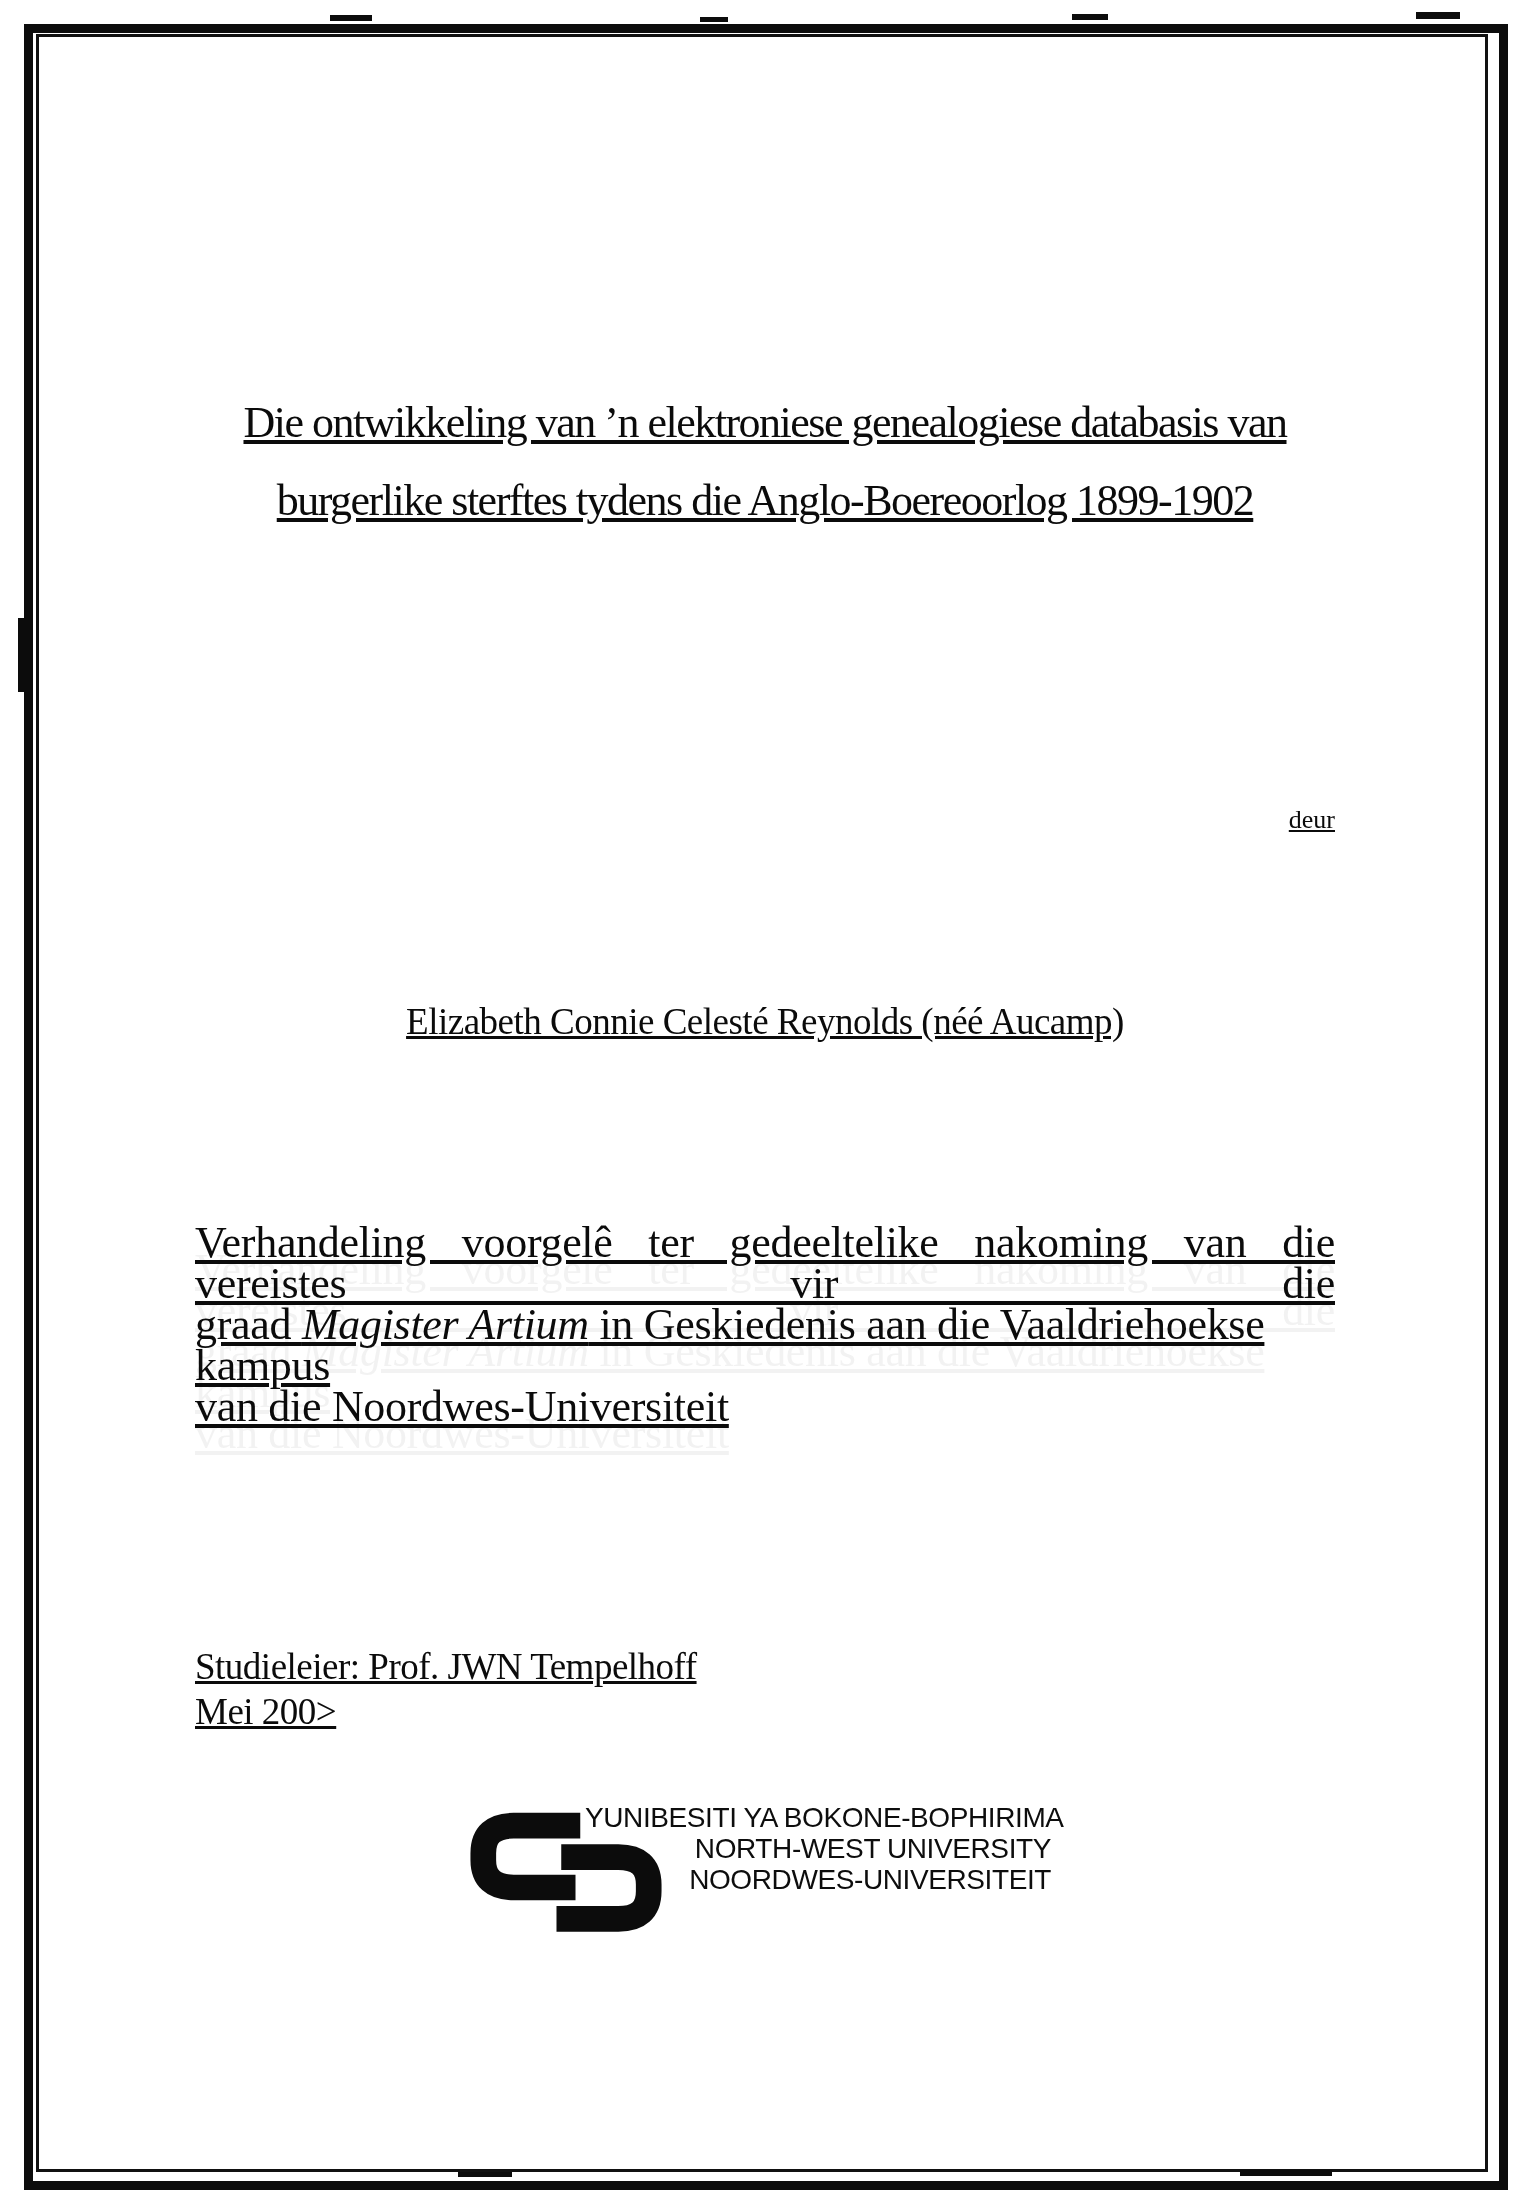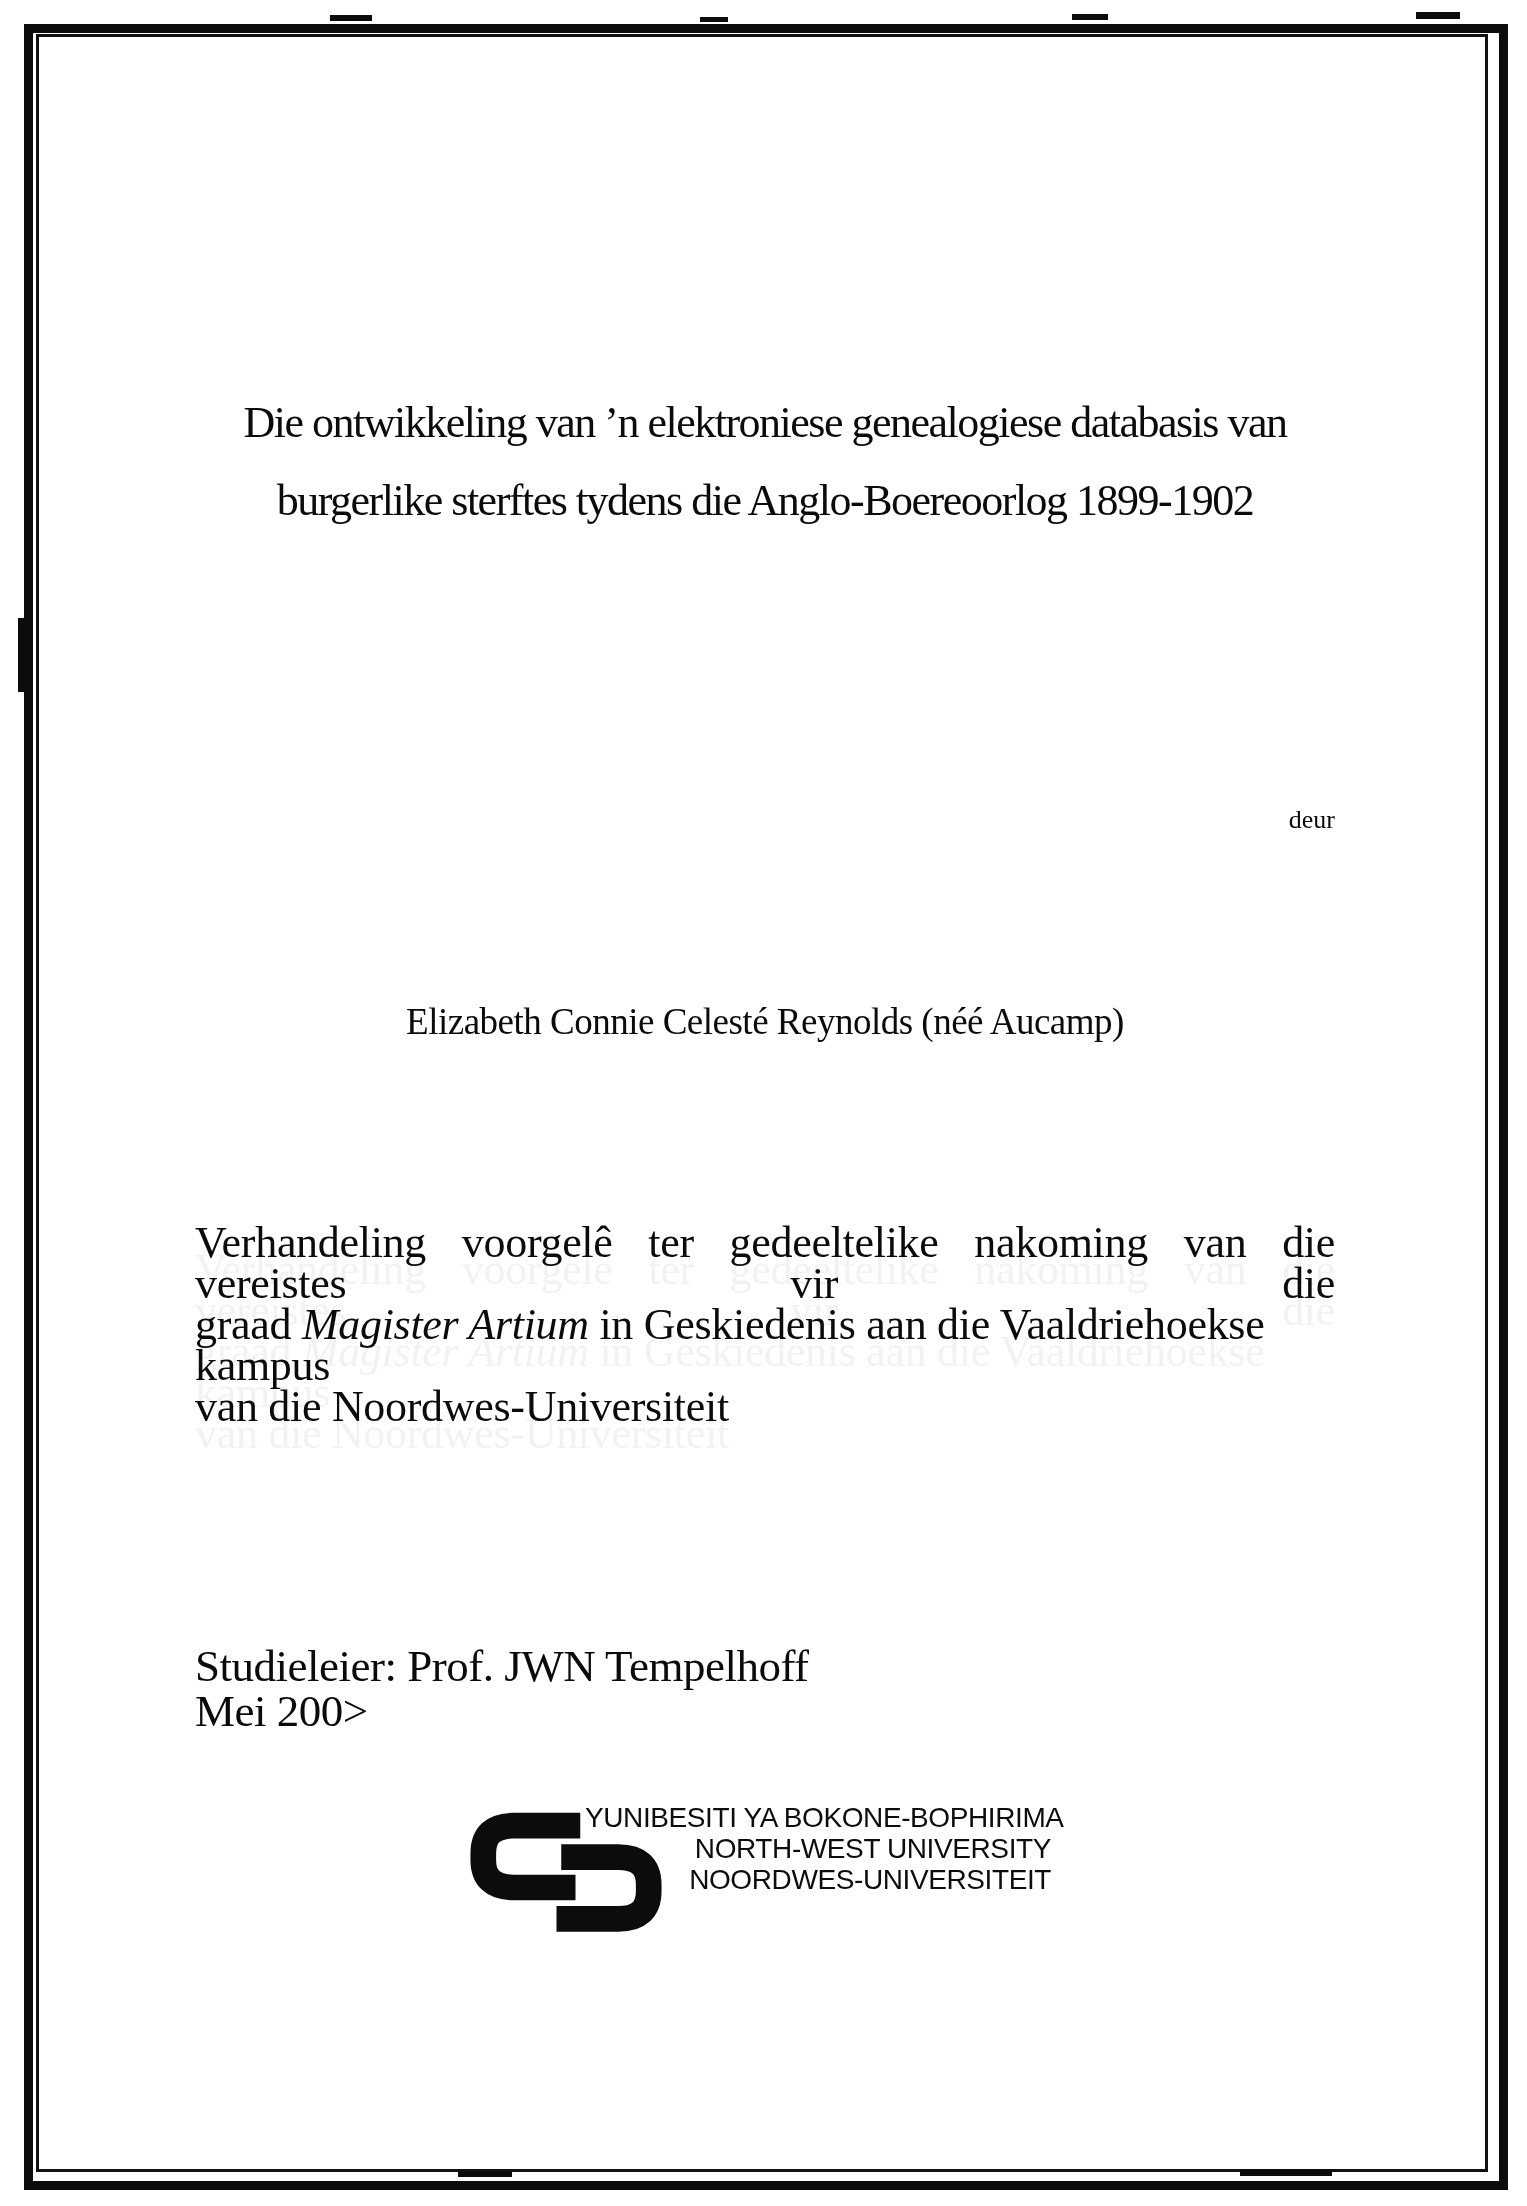--- a/index.html
+++ b/index.html
@@ -27,21 +27,21 @@
   
   .artifact { position:absolute; background:#0c0c0c; }
   .a1 { left:330px;  top:15px;   width:42px; height:6px; }
   .a2 { left:700px;  top:17px;   width:28px; height:5px; }
   .a3 { left:1072px; top:14px;   width:36px; height:6px; }
   .a4 { left:1416px; top:12px;   width:44px; height:7px; }
   .a5 { left:18px;   top:618px;  width:8px;  height:74px; }
   .a6 { left:1240px; top:2170px; width:92px; height:6px; }
   .a7 { left:458px;  top:2172px; width:54px; height:5px; }
 
-  .col { position:absolute; left:195px; width:1140px; }
+  .col { position:absolute; left:195px; width:1140px;text-decoration:underline; }
 
   .title {
     top:384px;
     font-size:44px;
     line-height:78px;
     letter-spacing:-1.5px;
     text-align:center;
   }
   .title .tline { white-space:nowrap; }
 
@@ -66,21 +66,21 @@
     font-size:44px;
     line-height:41px;
     letter-spacing:-0.3px;
     text-shadow:0 27px 0 rgba(70,70,70,0.07);
   }
   .statement .just { text-align:justify; text-align-last:justify; }
   .statement .it { font-style:italic;margin-top:9px; }
 
   .supervisor-block {
     top:1644px;
-    font-size:45px;
+    font-size:37px;
     line-height:45px;
     letter-spacing:-0.5px;
   }
 
   .logo-mark {
     position:absolute; left:466px; top:1800px;
     width:200px; height:135px;
   }
   .logo-text {
     position:absolute; left:585px; top:1802px;

